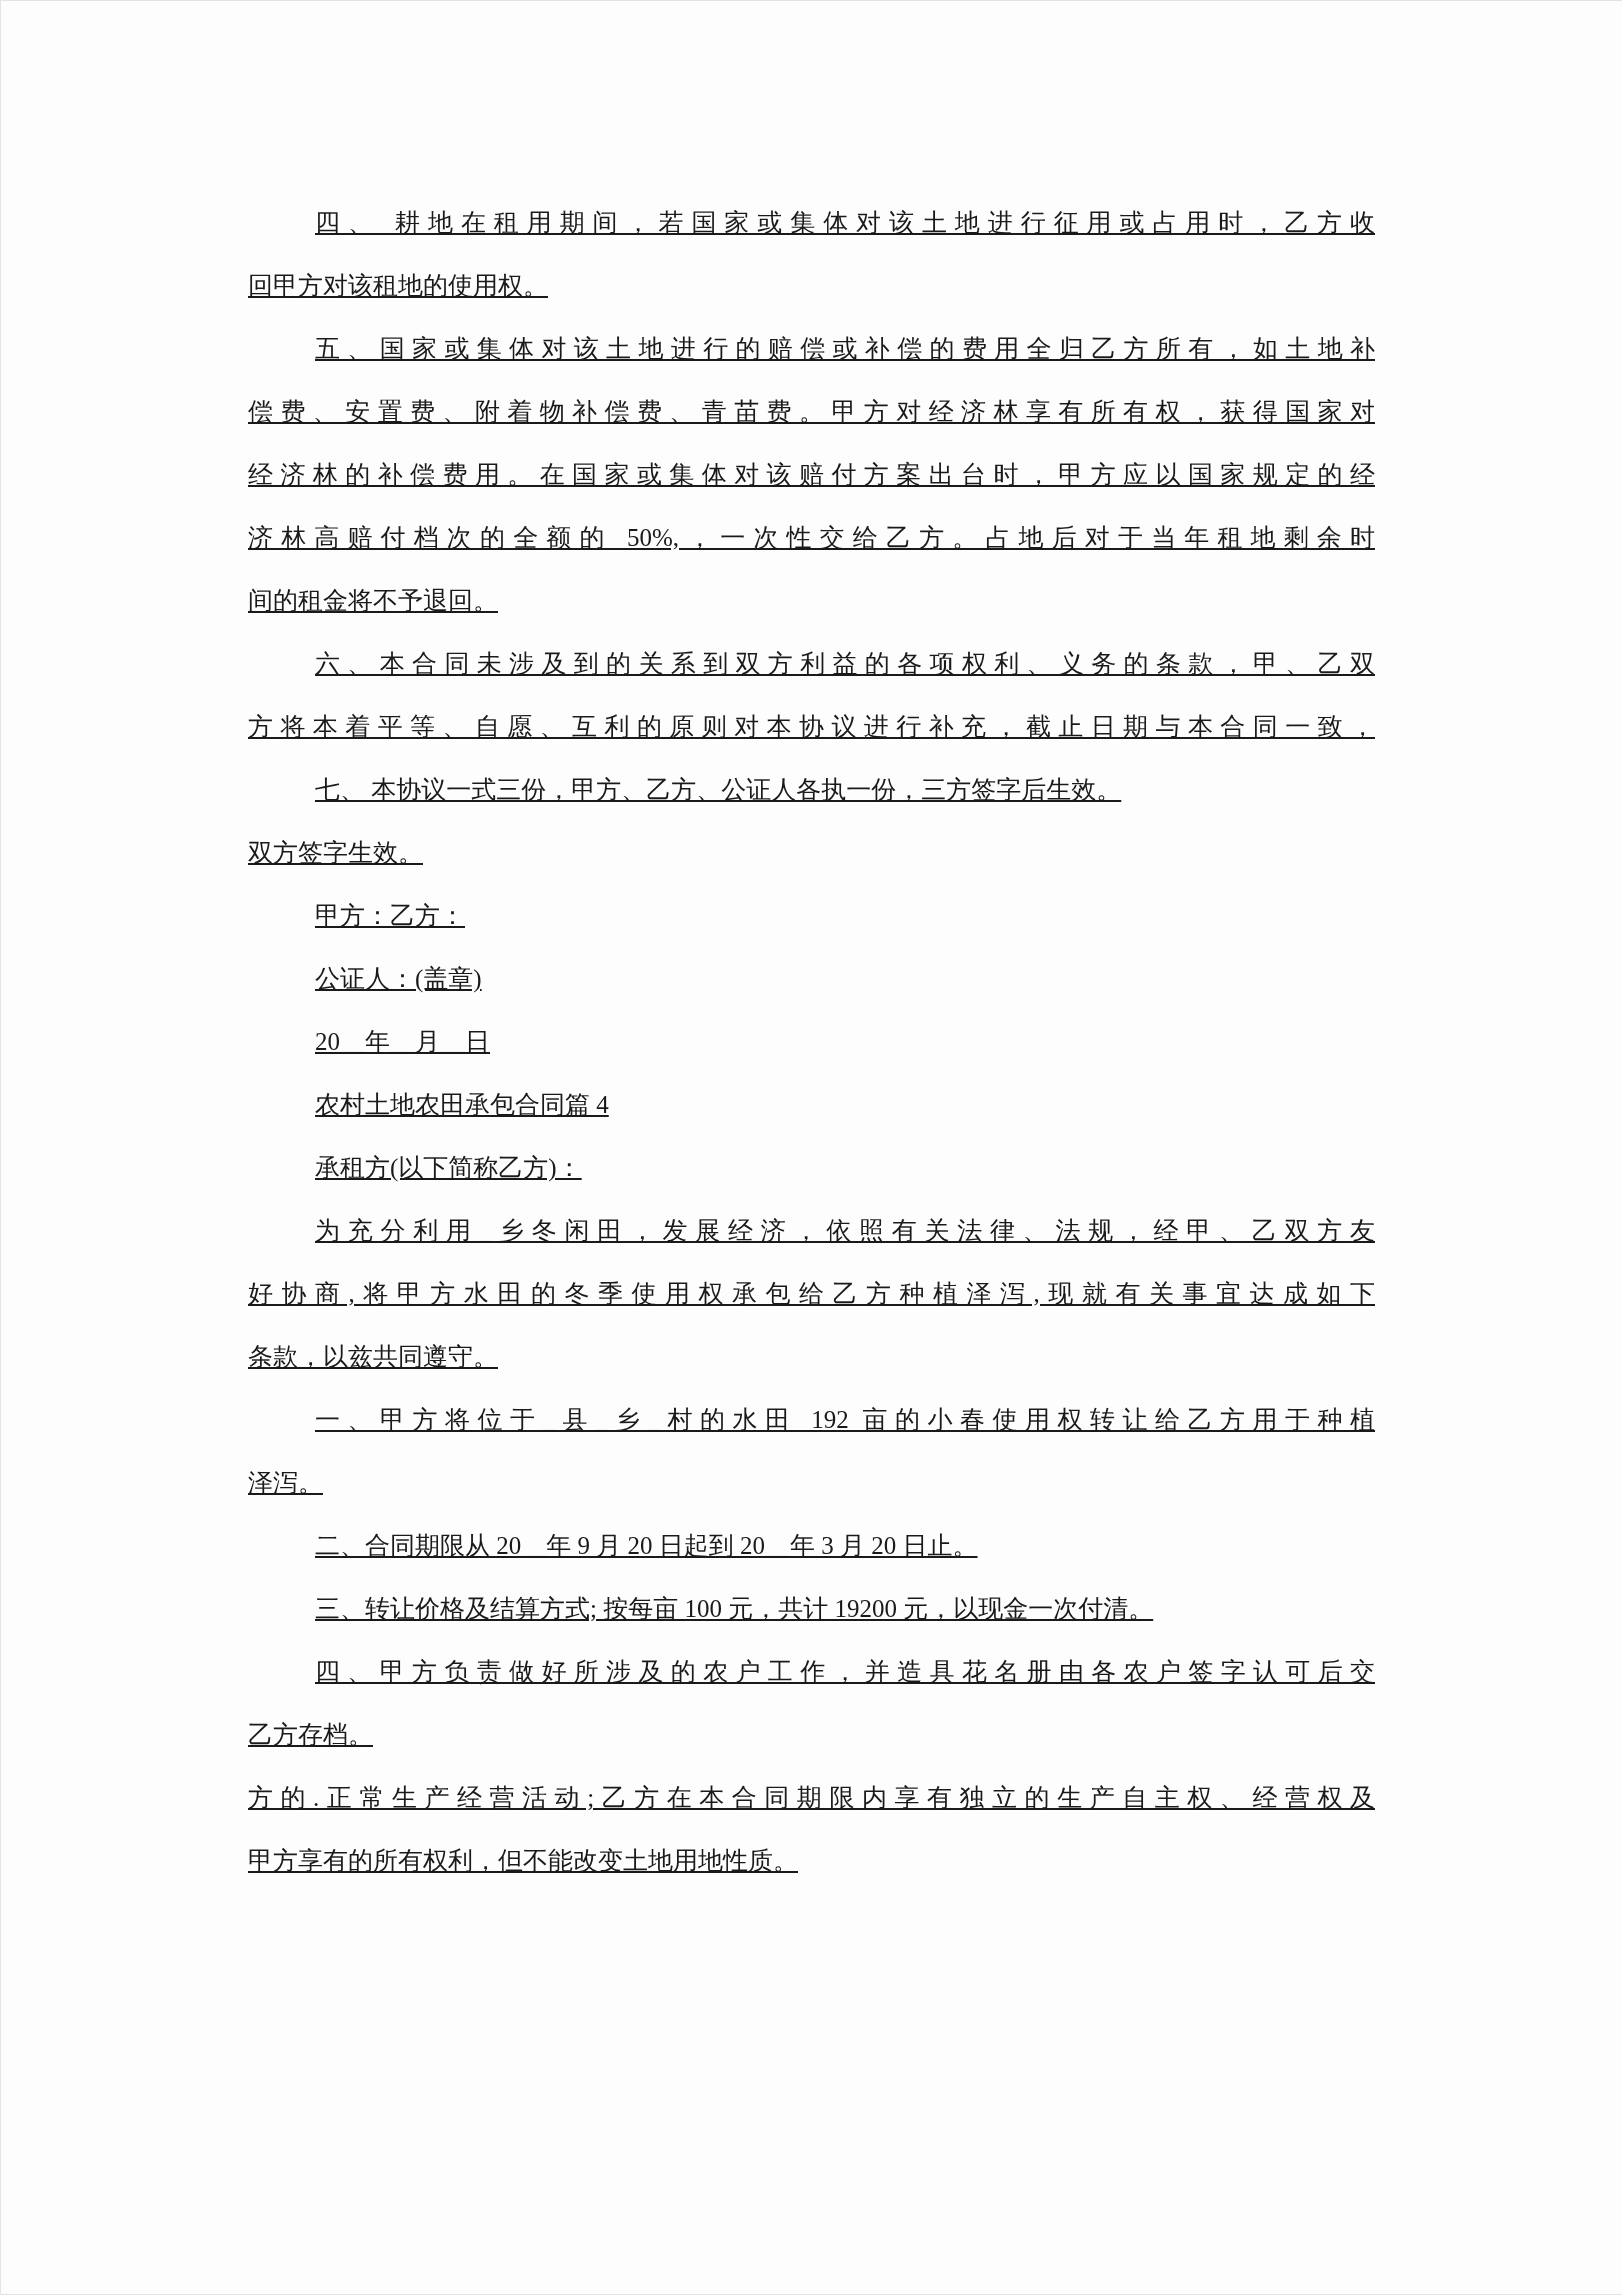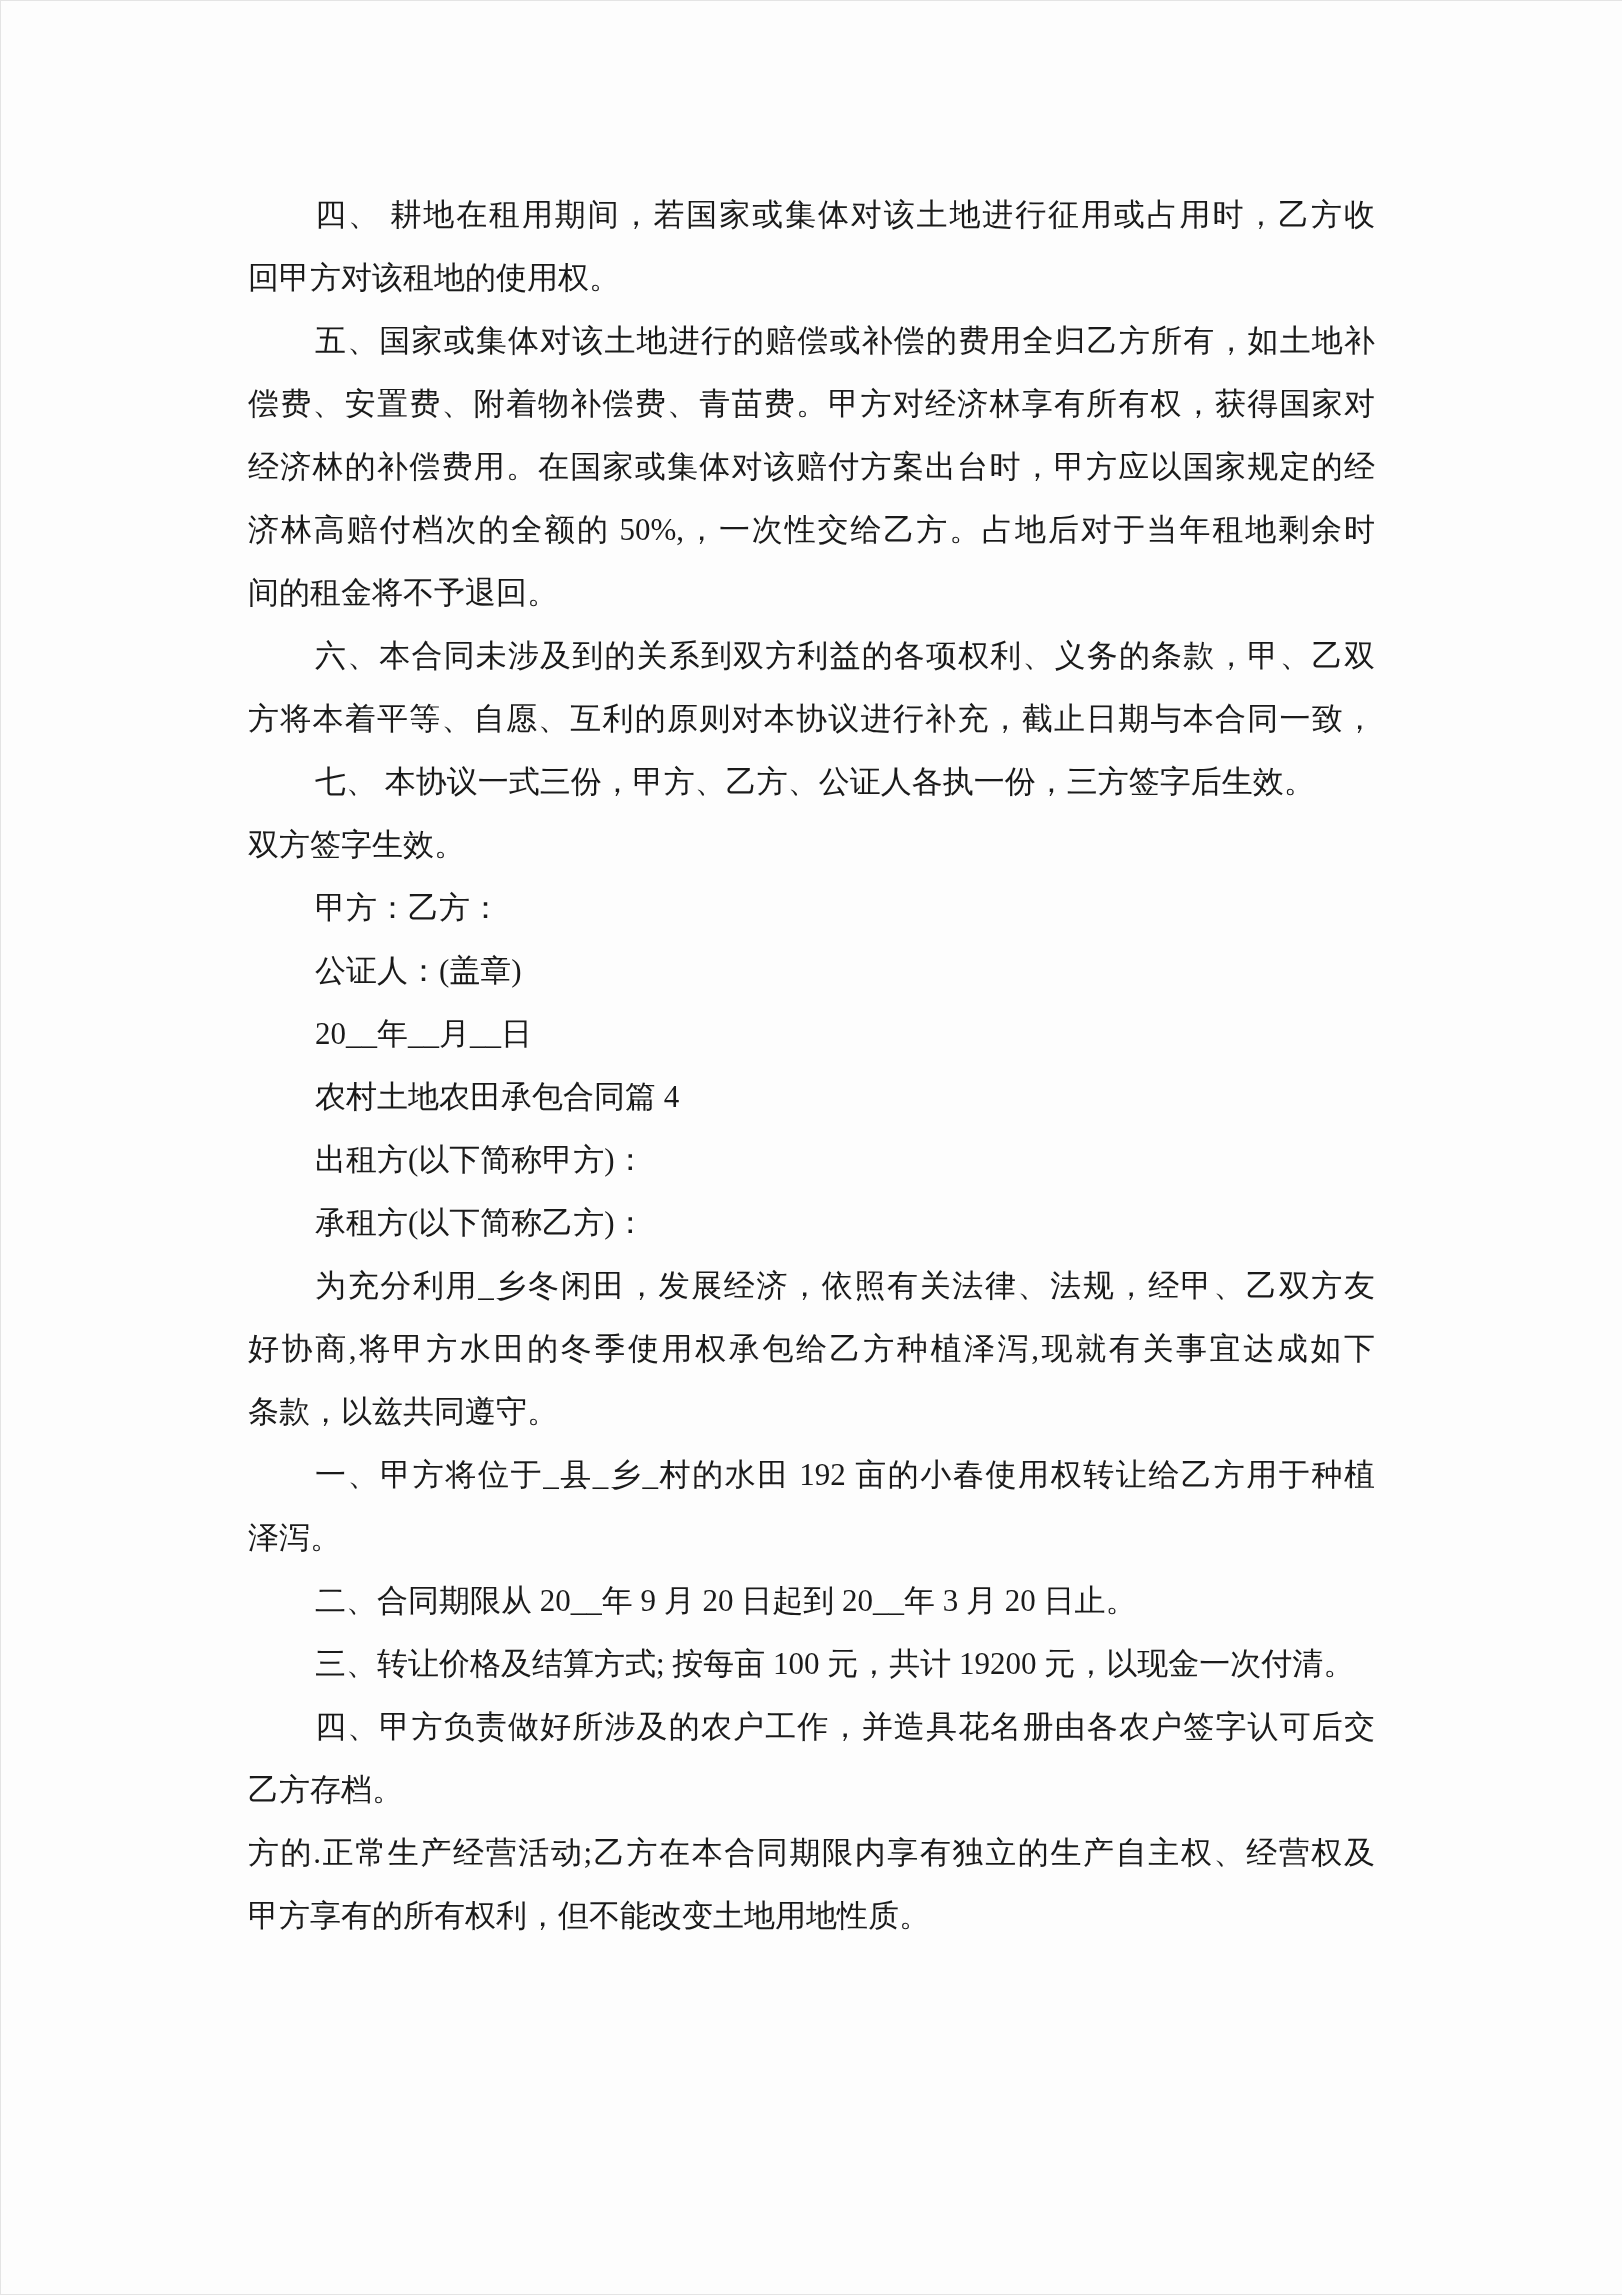--- a/index.html
+++ b/index.html
@@ -13,26 +13,27 @@
     height: 2295px;
     background: #fdfdfd;
     border: 1.3px solid #e4e4e4;
     box-sizing: border-box;
     overflow: hidden;
     font-family: "Liberation Serif", "DejaVu Serif", serif;
   }
   .text-block {
     position: absolute;
     left: 247px;
-    top: 182px;
+    top: 190px;
     width: 1127px;
-    font-size: 31px;
+    font-size: 25px;
     line-height: 63px;
     color: #1a1a1a;
     letter-spacing: 0;
+    text-decoration: underline;
   }
   .line {
     text-align: justify;
     text-align-last: left;
     overflow: hidden;
   }
   .line.fill {
     text-align-last: justify;
   }
   .line.indent {
@@ -52,21 +53,20 @@
       <div class="line fill">济林高赔付档次的全额的 50%,，一次性交给乙方。占地后对于当年租地剩余时</div>
       <div class="line">间的租金将不予退回。</div>
       <div class="line indent fill">六、本合同未涉及到的关系到双方利益的各项权利、义务的条款，甲、乙双</div>
       <div class="line fill">方将本着平等、自愿、互利的原则对本协议进行补充，截止日期与本合同一致，</div>
       <div class="line indent">七、 本协议一式三份，甲方、乙方、公证人各执一份，三方签字后生效。</div>
       <div class="line">双方签字生效。</div>
       <div class="line indent">甲方：乙方：</div>
       <div class="line indent">公证人：(盖章)</div>
       <div class="line indent">20__年__月__日</div>
       <div class="line indent">农村土地农田承包合同篇 4</div>
-      <div class="line indent">出租方(以下简称甲方)：</div>
       <div class="line indent">承租方(以下简称乙方)：</div>
       <div class="line indent fill">为充分利用_乡冬闲田，发展经济，依照有关法律、法规，经甲、乙双方友</div>
       <div class="line fill">好协商,将甲方水田的冬季使用权承包给乙方种植泽泻,现就有关事宜达成如下</div>
       <div class="line">条款，以兹共同遵守。</div>
       <div class="line indent fill">一、甲方将位于_县_乡_村的水田 192 亩的小春使用权转让给乙方用于种植</div>
       <div class="line">泽泻。</div>
       <div class="line indent">二、合同期限从 20__年 9 月 20 日起到 20__年 3 月 20 日止。</div>
       <div class="line indent">三、转让价格及结算方式; 按每亩 100 元，共计 19200 元，以现金一次付清。</div>
       <div class="line indent fill">四、甲方负责做好所涉及的农户工作，并造具花名册由各农户签字认可后交</div>
       <div class="line">乙方存档。</div>

